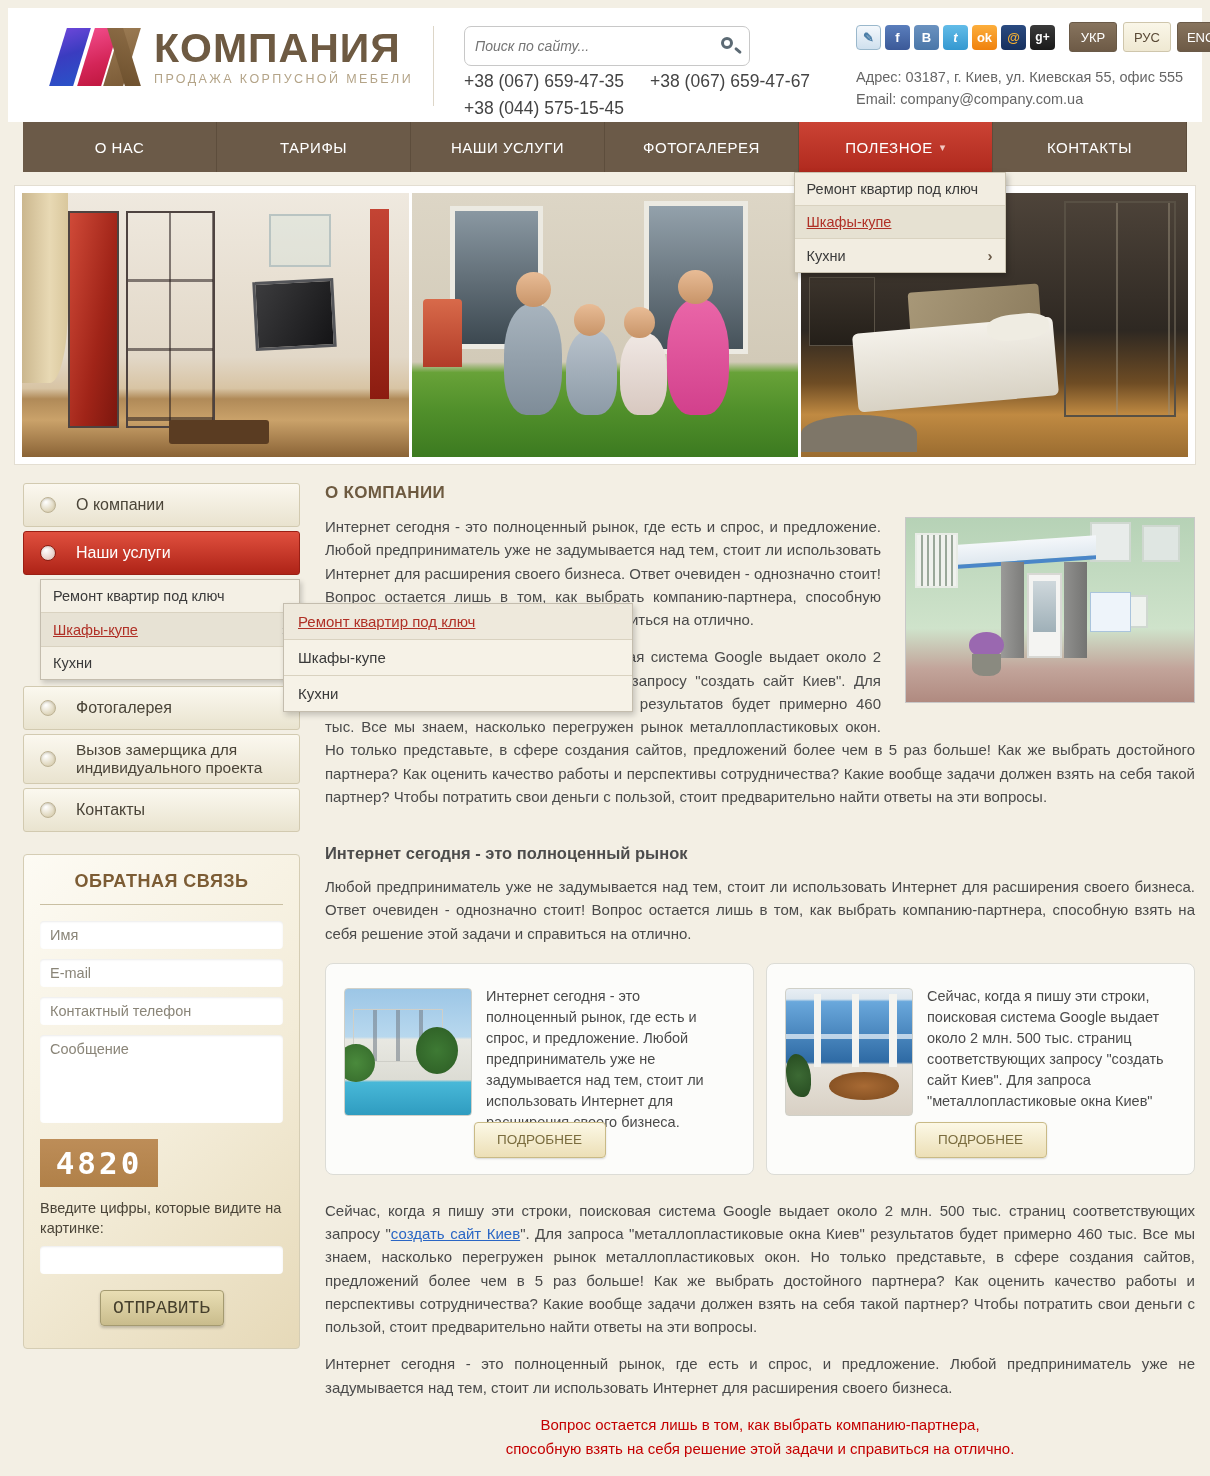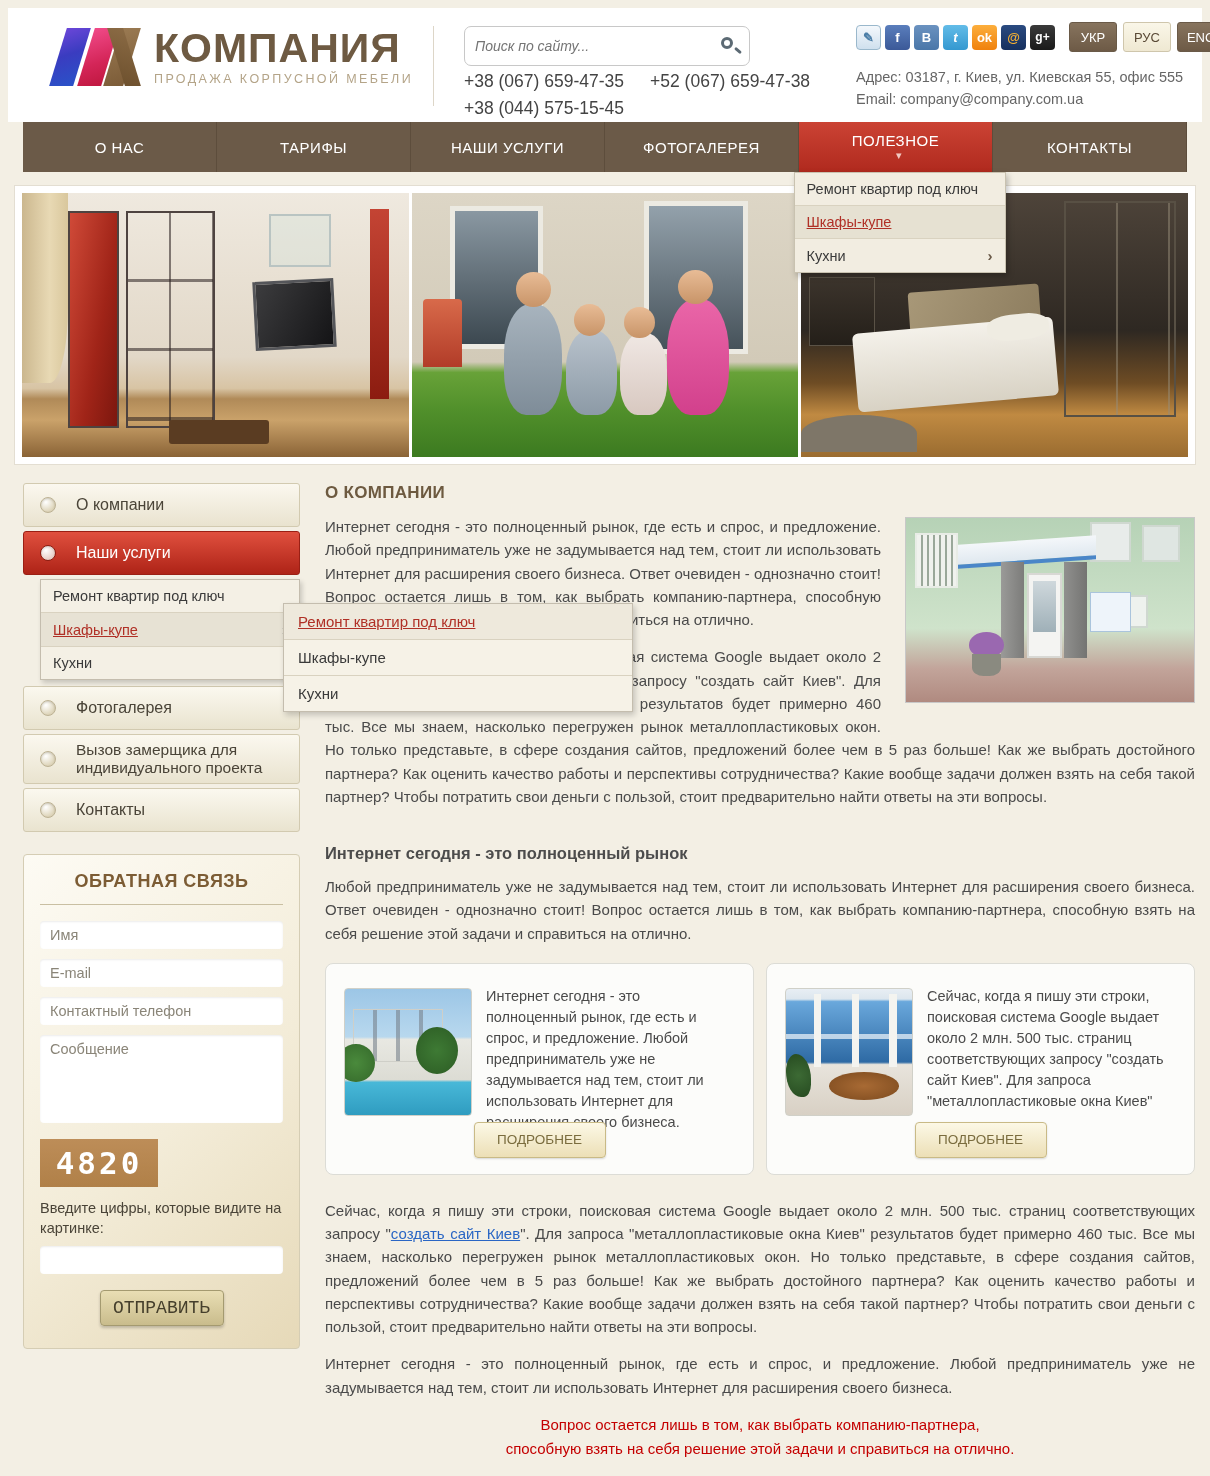--- a/index.html
+++ b/index.html
@@ -54,21 +54,21 @@
     background:linear-gradient(#87745e,#6d5a46); font-size:13px; display:flex; align-items:center; justify-content:center; cursor:pointer; }
   .lang-btn.active { background:linear-gradient(#faf6e8,#efe8d2); color:#5a4a36; border:1px solid #cfc6ac; }
   .addr-block { margin-top:14px; font-size:14.5px; color:#666; line-height:1.55; }
 
   
   .mainnav { margin:0 23px; height:50px; background:#6b5a48; display:flex; position:relative; z-index:60; }
   .nav-item { flex:1; display:flex; align-items:center; justify-content:center; color:#fff;
     font-size:15px; letter-spacing:0.5px; border-right:1px solid #5d4d3c; cursor:pointer;
     font-family:"Liberation Sans",sans-serif; font-stretch:condensed; }
   .nav-item:last-child { border-right:none; }
-  .nav-item.active { background:linear-gradient(#cb4334,#b02a1e);flex-direction:column; }
+  .nav-item.active { background:linear-gradient(#cb4334,#b02a1e); }
   .nav-chevron { font-size:11px; margin-left:7px; color:#f2c9c2; }
   .nav-dropdown { position:absolute; top:50px; left:66.2%; width:212px; background:#f2ede1;
     border:1px solid #c9c2b0; box-shadow:2px 3px 6px rgba(0,0,0,.25); }
   .nd-item { padding:8px 12px; font-size:14.5px; color:#3a3a3a; border-bottom:1px solid #d9d2c0; cursor:pointer;
     display:flex; justify-content:space-between; align-items:center; }
   .nd-item:last-child { border-bottom:none; }
   .nd-item.active { background:#e6e1d2; color:#b03026; }
   .nd-item.active .nd-label { text-decoration:underline; }
   .nd-arrow { color:#6a5a48; font-size:15px; font-weight:bold; }
 
@@ -221,21 +221,21 @@
       <input class="search-input" type="text" placeholder="Поиск по сайту..." style="">
       <button class="search-btn">
         <span class="search-glass"></span>
         <span class="search-handle"></span>
       </button>
     </div>
 
     <div class="phones">
       <div class="phones-row1">
         <span>+38 (067) 659-47-35</span>
-        <span>+52 (067) 659-47-38</span>
+        <span>+38 (067) 659-47-67</span>
       </div>
       <div>
         <span>+38 (044) 575-15-45</span>
       </div>
     </div>
 
     <div class="header-right">
       <div class="social-lang-row">
         <div class="social-row">
           <span class="s-icon si-lj">✎</span>

